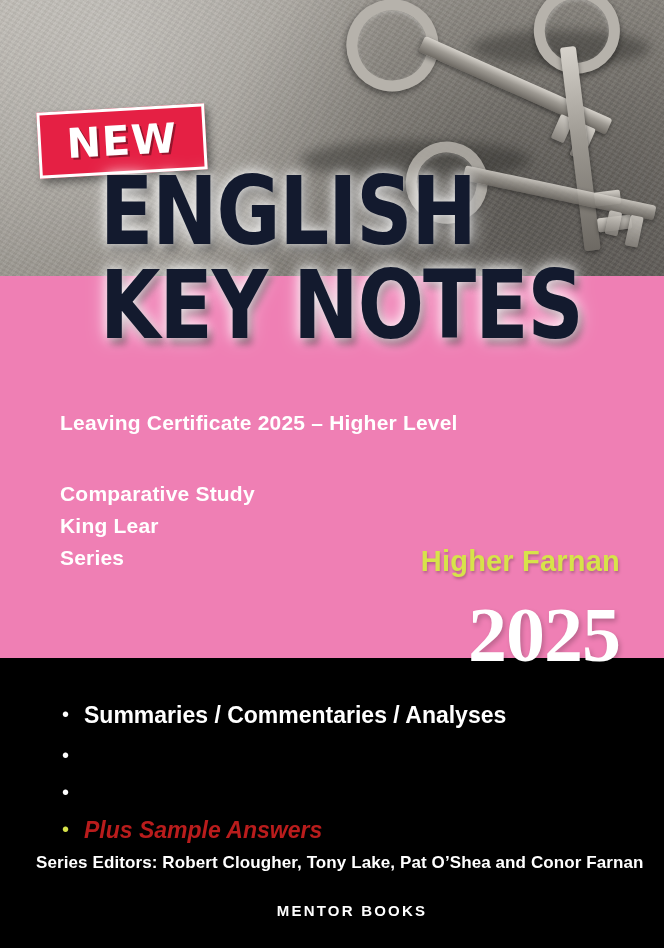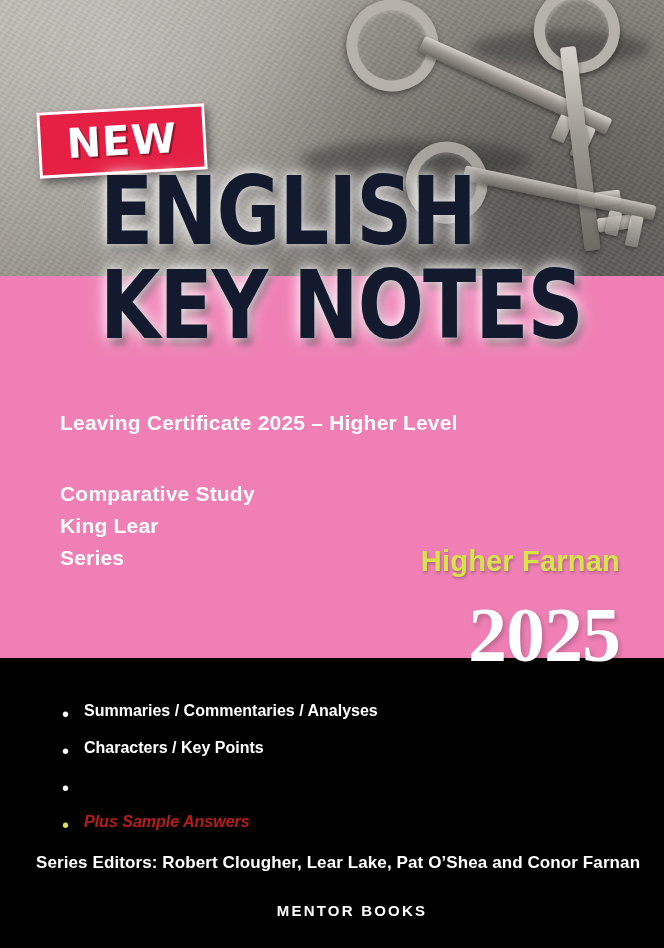--- a/index.html
+++ b/index.html
@@ -205,21 +205,21 @@
     color: #ffffff;
     font-size: 20px;
     line-height: 1;
     width: 22px;
     flex: 0 0 22px;
     padding-top: 2px;
   }
   .feature-bullet.accent { color: #d7e34a; }
   .feature-text {
     color: #ffffff;
-    font-size: 16px;
+    font-size: 23px;
     font-weight: bold;
     line-height: 1.15;
   }
   .feature-text.accent {
     color: #b91c1c;
     font-style: italic;
   }
 
   .editors {
     position: absolute;
@@ -301,28 +301,27 @@
   <div class="hl-label">Higher Farnan</div>
   <div class="year-label">2025</div>
 
   <div class="features">
     <div class="feature-row">
       <div class="feature-bullet">•</div>
       <div class="feature-text">Summaries / Commentaries / Analyses</div>
     </div>
     <div class="feature-row">
       <div class="feature-bullet">•</div>
-      <div class="feature-text">Characters / Key Points</div>
     </div>
     <div class="feature-row">
       <div class="feature-bullet">•</div>
     </div>
     <div class="feature-row">
       <div class="feature-bullet accent">•</div>
       <div class="feature-text accent">Plus Sample Answers</div>
     </div>
   </div>
 
-  <div class="editors">Series Editors:  Robert Clougher, Lear Lake, Pat O’Shea and Conor Farnan</div>
+  <div class="editors">Series Editors:  Robert Clougher, Tony Lake, Pat O’Shea and Conor Farnan</div>
 
   <div class="publisher">MENTOR BOOKS</div>
 
 </div>
 
 </body></html>

